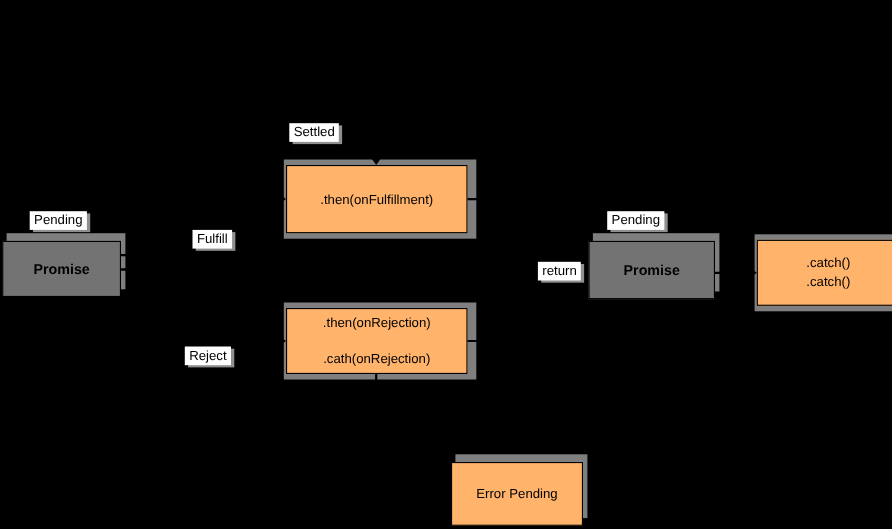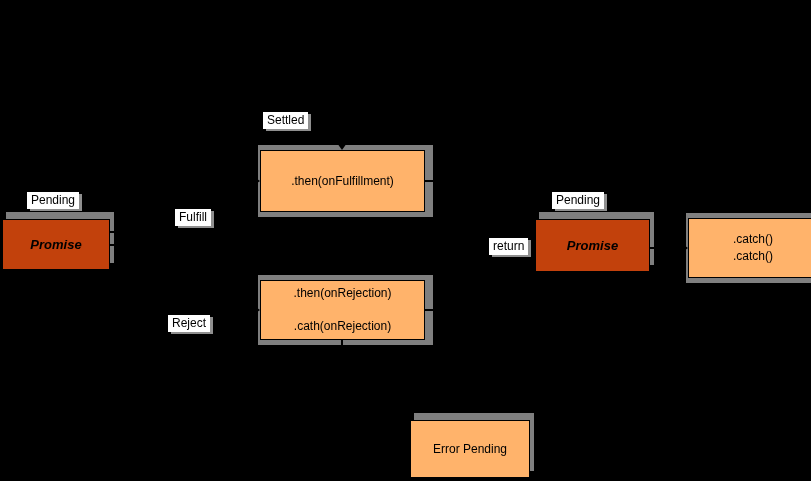--- a/index.html
+++ b/index.html
@@ -6,21 +6,21 @@
   .canvas{
     position:relative;width:811px;height:481px;background:#000000;
     overflow:hidden;font-family:"Liberation Sans",sans-serif;
   }
   .node{
     position:absolute;box-sizing:border-box;border:1.5px solid #000;
     display:flex;flex-direction:column;align-items:center;justify-content:center;
     text-align:center;font-size:12px;color:#000;line-height:15px;
   }
   .orange{background:#FFB36B;}
-  .blue{background:#c2410c;font-style:italic;}
+  .blue{background:#737373;}
   .bold{font-weight:bold;font-size:13px;}
   
   .sh-down{box-shadow:5px 4px 0 0 #7f7f7f;}      
   .sh-up{box-shadow:4px -7px 0 0 #7f7f7f;}       
   .sh-around{box-shadow:3px 0 0 5px #7f7f7f;}    
   .gap-wide{gap:18px;}
   .gap-tight{gap:2px;}
   .lbl{
     position:absolute;background:#ffffff;color:#000;font-size:12px;
     line-height:15px;padding:1px 4px;box-shadow:3px 2px 0 0 #8f8f8f;

